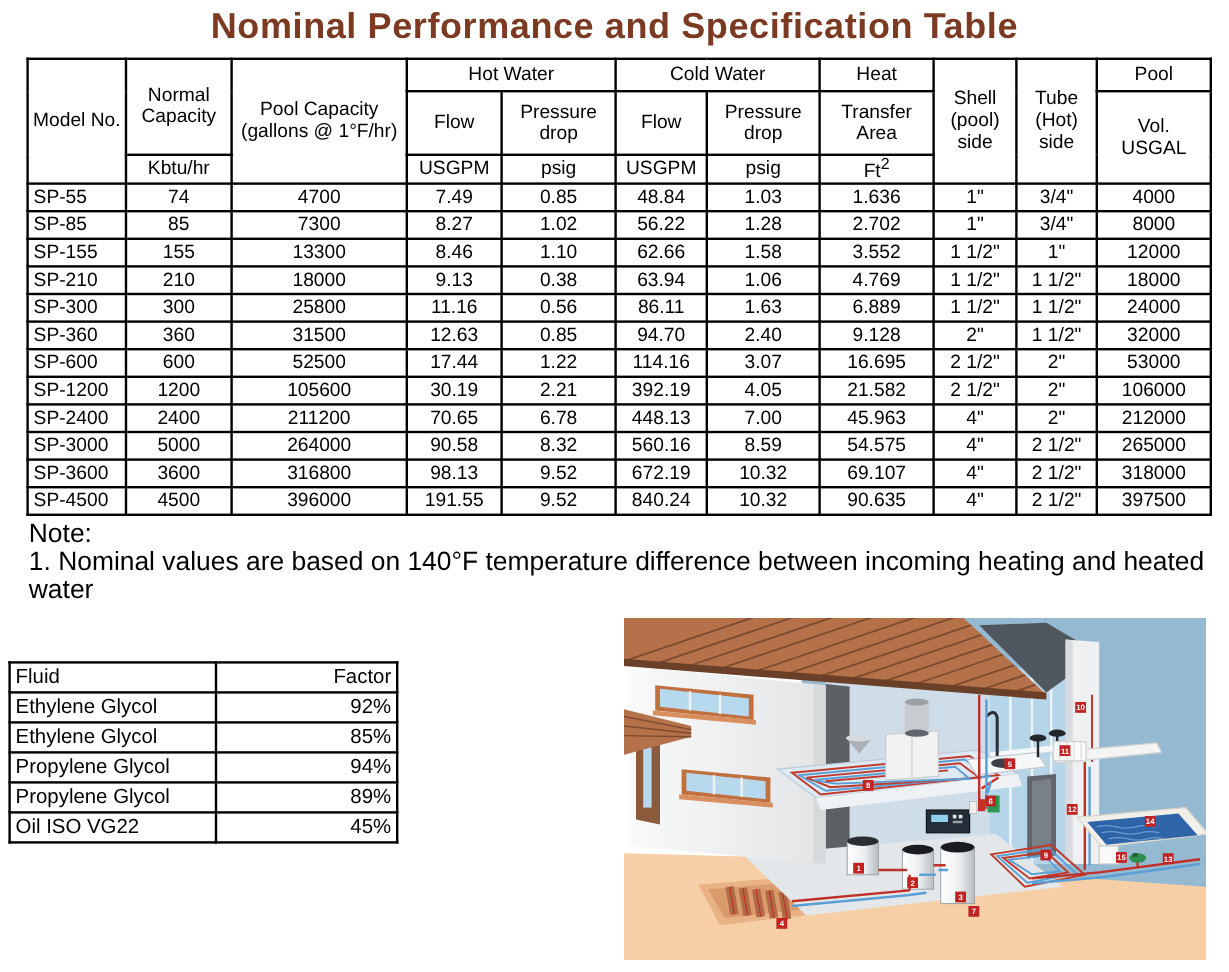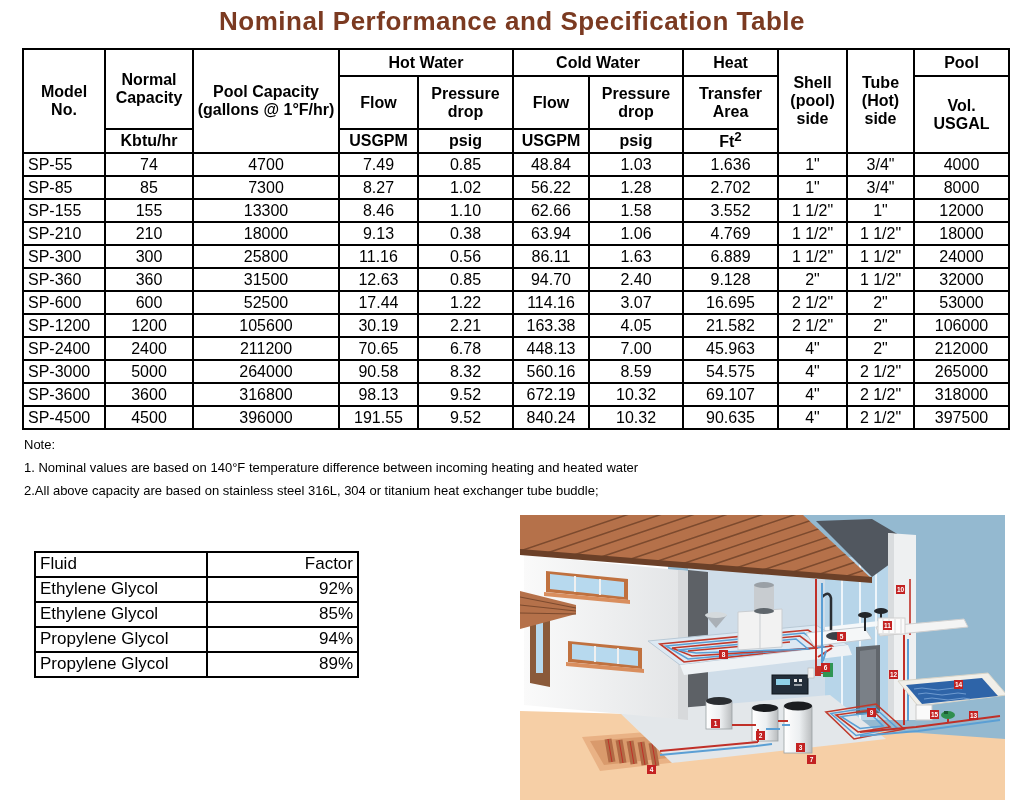--- a/index.html
+++ b/index.html
@@ -1,30 +1,30 @@
 <!DOCTYPE html>
 <html><head>
 <meta charset="utf-8">
 <style>
   html,body{margin:0;padding:0;background:#fff;}
   .page{position:relative;width:1024px;height:810px;background:#fff;overflow:hidden;
         font-family:"Liberation Sans",sans-serif;color:#000;}
   .title{position:absolute;top:6px;left:0;width:100%;text-align:center;
-         font-size:26px;font-weight:bold;color:#7b3a21;letter-spacing:0.5px;}
+         font-size:30px;font-weight:bold;color:#7b3a21;letter-spacing:0.5px;}
   table.spec{position:absolute;top:48px;left:22px;width:986px;border-collapse:collapse;table-layout:fixed;}
   table.spec th,table.spec td{border:2px solid #000;font-size:16px;text-align:center;
          vertical-align:middle;padding:0 2px;overflow:hidden;line-height:1.12;}
-  table.spec th{font-weight:bold;}
+  table.spec th{font-weight:normal;}
   table.spec td{font-weight:normal;}
   table.spec tr.hr1{height:27px;} table.spec tr.hr2{height:53px;} table.spec tr.hr3{height:24px;}
   table.spec tbody tr{height:23px;}
   table.spec td.left{text-align:left;padding-left:4px;}
   .blk{display:block;}
-  .notes{position:absolute;left:24px;top:433px;font-size:13px;line-height:23px;}
-  table.fluid{position:absolute;left:34px;top:551px;width:323px;border-collapse:collapse;table-layout:fixed;}
+  .notes{position:absolute;left:24px;top:433px;font-size:22px;line-height:23px;}
+  table.fluid{position:absolute;left:7px;top:551px;width:323px;border-collapse:collapse;table-layout:fixed;}
   table.fluid th,table.fluid td{border:2px solid #000;font-size:17px;font-weight:normal;
         height:23px;padding:0 4px;line-height:1.1;}
   table.fluid .c1{text-align:left;}
   table.fluid .c2{text-align:right;}
   .illus{position:absolute;left:520px;top:515px;width:485px;height:285px;}
 </style>
 </head>
 <body>
 
 <div class="page">
@@ -168,21 +168,21 @@
           <td>2 1/2"</td>
           <td>2"</td>
           <td>53000</td>
         </tr>
         <tr>
           <td class="left">SP-1200</td>
           <td>1200</td>
           <td>105600</td>
           <td>30.19</td>
           <td>2.21</td>
-          <td>163.38</td>
+          <td>392.19</td>
           <td>4.05</td>
           <td>21.582</td>
           <td>2 1/2"</td>
           <td>2"</td>
           <td>106000</td>
         </tr>
         <tr>
           <td class="left">SP-2400</td>
           <td>2400</td>
           <td>211200</td>
@@ -233,21 +233,20 @@
           <td>4"</td>
           <td>2 1/2"</td>
           <td>397500</td>
         </tr>
       </tbody>
   </table>
 
   <div class="notes">
     <div>Note:</div>
     <div>1. Nominal values are based on 140°F temperature difference between incoming heating and heated water</div>
-    <div>2.All above capacity are based on stainless steel 316L, 304 or titanium heat exchanger tube buddle;</div>
   </div>
 
   <table class="fluid">
     <colgroup>
         <col style="width:172px">
         <col style="width:151px">
       </colgroup>
     <thead>
       <tr>
         <th class="c1">Fluid</th>
@@ -263,20 +262,24 @@
           <td class="c1">Ethylene Glycol</td>
           <td class="c2">85%</td>
         </tr>
         <tr>
           <td class="c1">Propylene Glycol</td>
           <td class="c2">94%</td>
         </tr>
         <tr>
           <td class="c1">Propylene Glycol</td>
           <td class="c2">89%</td>
+        </tr>
+        <tr>
+          <td class="c1">Oil ISO VG22</td>
+          <td class="c2">45%</td>
         </tr>
       </tbody>
   </table>
 
   <svg class="illus" viewBox="0 0 485 285" width="485" height="285" xmlns="http://www.w3.org/2000/svg">
     <defs>
       <clipPath id="roofClip">
           <polygon points="0,0 283,0 352,64 0,36"></polygon>
         </clipPath>
       <linearGradient id="gradTank" x1="0" y1="0" x2="1" y2="0">

